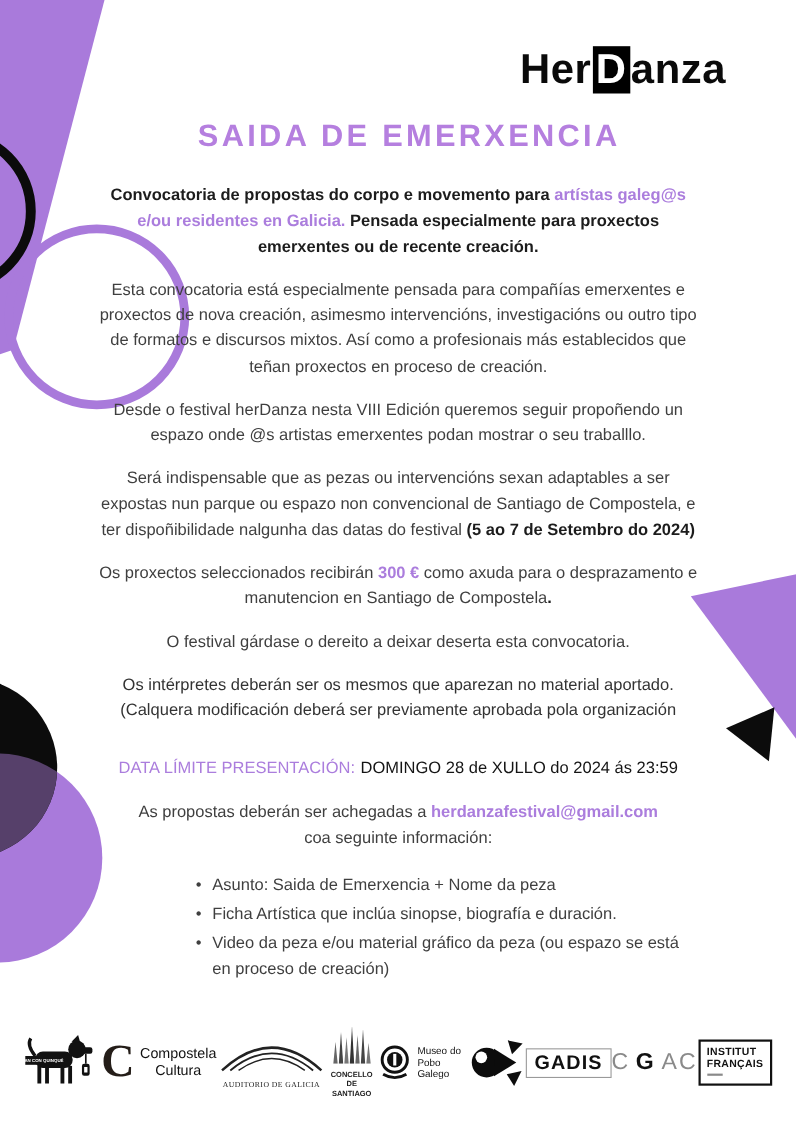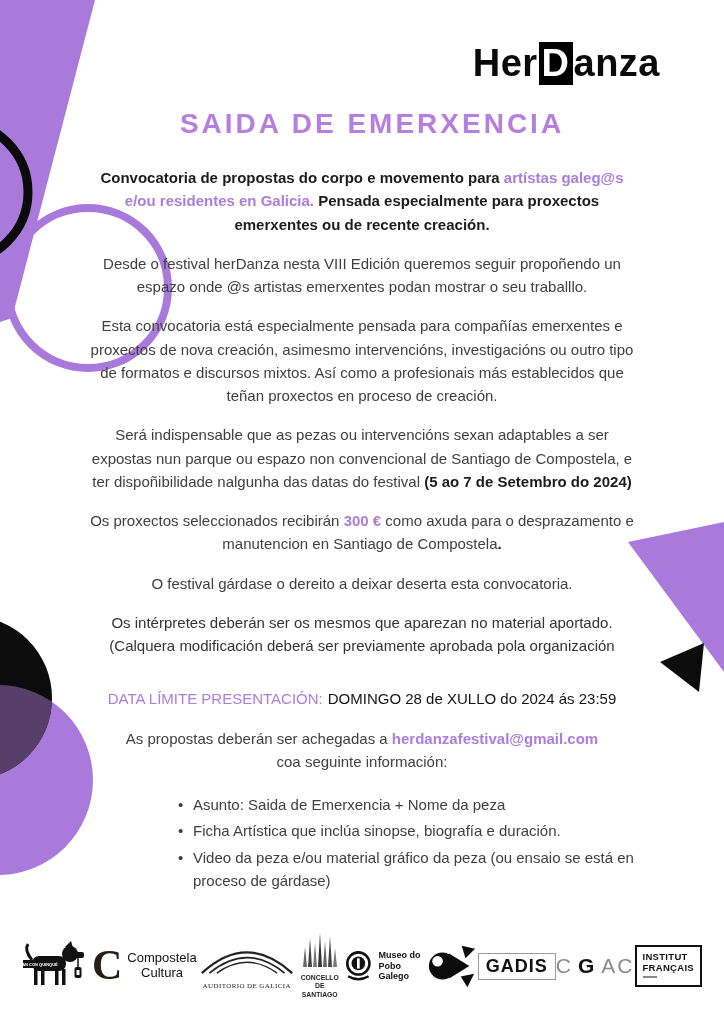--- a/index.html
+++ b/index.html
@@ -40,21 +40,21 @@
             padding:0 22px; }
   .logo { display:flex; align-items:center; gap:5px; color:#111; }
   .compostela-text { text-align:center; font-size:13px; line-height:1.12; color:#111; }
   .compostela-mark { font-family:"Liberation Serif", serif; font-size:42px; font-weight:700;
                      color:#241d18; line-height:0.9; }
   .stack { display:flex; flex-direction:column; align-items:center; }
   .auditorio-text { font-family:"Liberation Serif", serif; font-size:7px; letter-spacing:0.4px;
                     margin-top:2px; color:#222; white-space:nowrap; }
   .concello-text { font-size:6.8px; font-weight:700; line-height:1.2; text-align:center;
                    margin-top:2px; color:#222; }
-  .museo-text { font-size:9px; font-weight:700; line-height:1.15; text-align:left; color:#111; }
+  .museo-text { font-size:9px; font-weight:400; line-height:1.15; text-align:left; color:#111; }
   .gadis-box { border:1.5px solid #9a9a9a; padding:2px 7px; font-size:18px; font-weight:800;
                letter-spacing:1px; color:#101010; background:#fff; }
   .cgac { font-size:21px; letter-spacing:2px; color:#8a8a8a; font-weight:400; }
   .cgac .g { color:#111; font-weight:700; }
   .institut-box { border:2px solid #111; padding:5px 6px 7px; text-align:left; }
   .institut-box .ln { font-size:9.5px; font-weight:800; letter-spacing:0.3px; line-height:1.1;
                       color:#111; }
   .institut-box .tiny { width:14px; height:2px; background:#8a8a8a; margin-top:3px; }
 </style>
 </head>
@@ -83,40 +83,40 @@
 </svg>
 
 <div class="brand"><span>Her</span><span class="dbox">D</span><span>anza</span></div>
 
 <h1 class="title">SAIDA DE EMERXENCIA</h1>
 
 <div class="content">
 
   <p class="p bold-black"><span>Convocatoria de propostas do corpo e movemento para </span><span class="purple">artístas galeg@s e/ou residentes en Galicia.</span><span> Pensada especialmente para proxectos emerxentes ou de recente creación.</span></p>
 
+  <p class="p">Esta convocatoria está especialmente pensada para compañías emerxentes e proxectos de nova creación, asimesmo intervencións, investigacións ou outro tipo de formatos e discursos mixtos. Así como a profesionais más establecidos que teñan proxectos en proceso de creación.</p>
+
   <p class="p">Desde o festival herDanza nesta VIII Edición queremos seguir propoñendo un espazo onde @s artistas emerxentes podan mostrar o seu traballlo.</p>
-
-  <p class="p">Esta convocatoria está especialmente pensada para compañías emerxentes e proxectos de nova creación, asimesmo intervencións, investigacións ou outro tipo de formatos e discursos mixtos. Así como a profesionais más establecidos que teñan proxectos en proceso de creación.</p>
 
   <p class="p"><span>Será indispensable que as pezas ou intervencións sexan adaptables a ser expostas nun parque ou espazo non convencional de Santiago de Compostela, e ter dispoñibilidade nalgunha das datas do festival </span><span class="bold-black">(5 ao 7  de Setembro do 2024)</span></p>
 
   <p class="p"><span>Os proxectos seleccionados recibirán </span><span class="purple bold">300 €</span><span> como axuda para o desprazamento e manutencion en Santiago de Compostela</span><span class="bold-black">.</span></p>
 
   <p class="p">O festival gárdase o dereito a deixar deserta esta convocatoria.</p>
 
   <p class="p darker">Os intérpretes deberán ser os mesmos que aparezan no material aportado. (Calquera modificación deberá ser previamente aprobada pola organización</p>
 
   <p class="p mt-lg deadline"><span class="purple">DATA LÍMITE PRESENTACIÓN:</span><span class="value">DOMINGO 28 de XULLO do 2024 ás 23:59</span></p>
 
   <p class="p"><span>As  propostas deberán ser achegadas a </span><span class="purple bold">herdanzafestival@gmail.com</span><br><span>coa seguinte información:</span></p>
 
   <ul class="req">
     <li><span>Asunto: Saida de Emerxencia + Nome da peza</span></li>
     <li><span>Ficha Artística que inclúa sinopse, biografía e duración.</span></li>
-    <li><span>Video da peza e/ou material gráfico da peza  (ou ensaio se está en proceso de gárdase)</span></li>
+    <li><span>Video da peza e/ou material gráfico da peza  (ou espazo se está en proceso de creación)</span></li>
   </ul>
 </div>
 
 <div class="footer">
 
   <div class="logo">
     <svg width="70" height="52" viewBox="0 0 70 52">
       <path d="M10,20 Q2,10 6,4" stroke="#111" stroke-width="3" fill="none"></path>
       <rect x="10" y="16" width="34" height="15" rx="7" fill="#111"></rect>
       <rect x="12" y="29" width="3.5" height="16" fill="#111"></rect>

